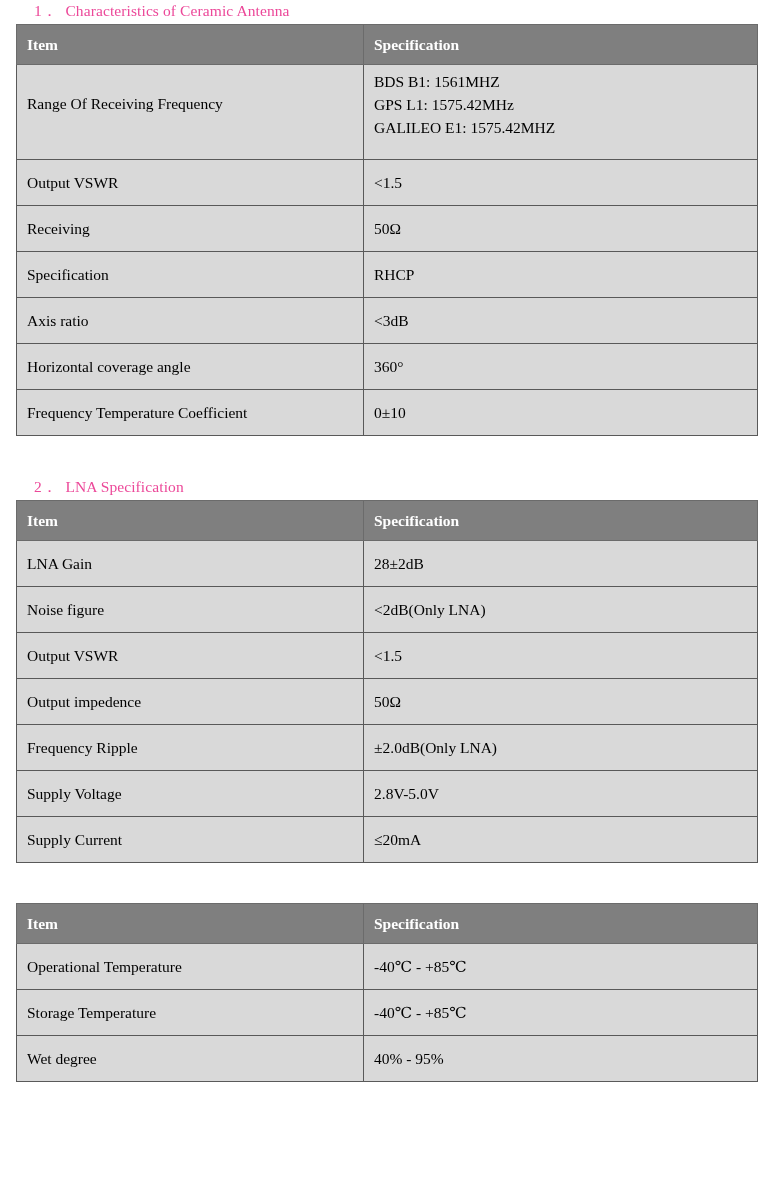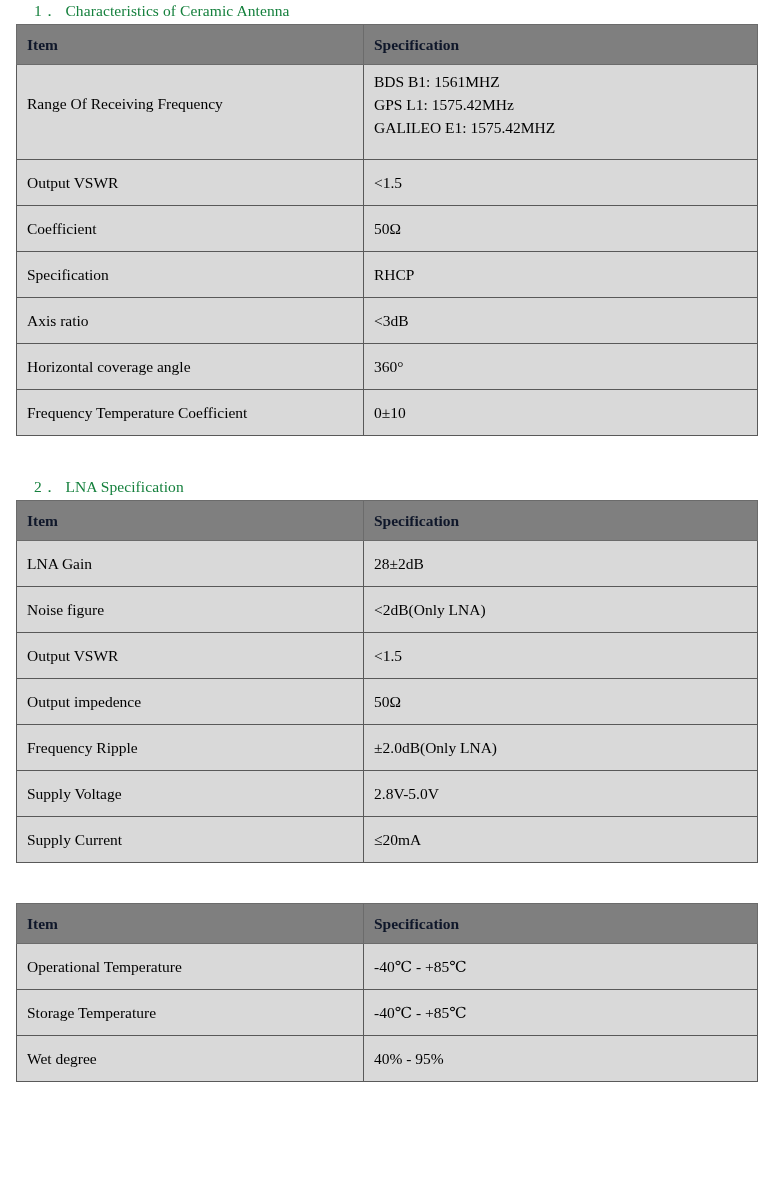--- a/index.html
+++ b/index.html
@@ -22,21 +22,21 @@
   }
   .section {
     margin: 0;
   }
   .section + .section {
     margin-top: 40px;
   }
   .section-heading {
     font-size: 15.5px;
     line-height: 21px;
-    color: #15803d;
+    color: #ec4899;
     margin: 0 0 3px 18px;
     white-space: pre;
     letter-spacing: 0.1px;
   }
   table.spec {
     width: 741px;
     border-collapse: collapse;
     table-layout: fixed;
     background: #d9d9d9;
     border: 1px solid #8c8c8c;
@@ -48,21 +48,21 @@
   table.spec td {
     border: 1px solid #595959;
     padding: 0 0 0 10px;
     text-align: left;
     vertical-align: middle;
     font-size: 15.5px;
     line-height: 22px;
   }
   table.spec thead th {
     background: #7f7f7f;
-    color: #0f172a;
+    color: #ffffff;
     font-weight: bold;
     height: 39px;
     border-color: #6b6b6b;
   }
   table.spec tbody td {
     background: #d9d9d9;
     font-weight: normal;
     height: 45px;
   }
   table.spec tbody tr.multiline td {
@@ -100,21 +100,21 @@
             <span class="ml-line">BDS B1: 1561MHZ</span>
             <span class="ml-line">GPS L1: 1575.42MHz</span>
             <span class="ml-line">GALILEO E1: 1575.42MHZ</span>
           </td>
         </tr>
         <tr>
           <td>Output VSWR</td>
           <td>&lt;1.5</td>
         </tr>
         <tr>
-          <td>Coefficient</td>
+          <td>Receiving</td>
           <td>50Ω</td>
         </tr>
         <tr>
           <td>Specification</td>
           <td>RHCP</td>
         </tr>
         <tr>
           <td>Axis ratio</td>
           <td>&lt;3dB</td>
         </tr>

